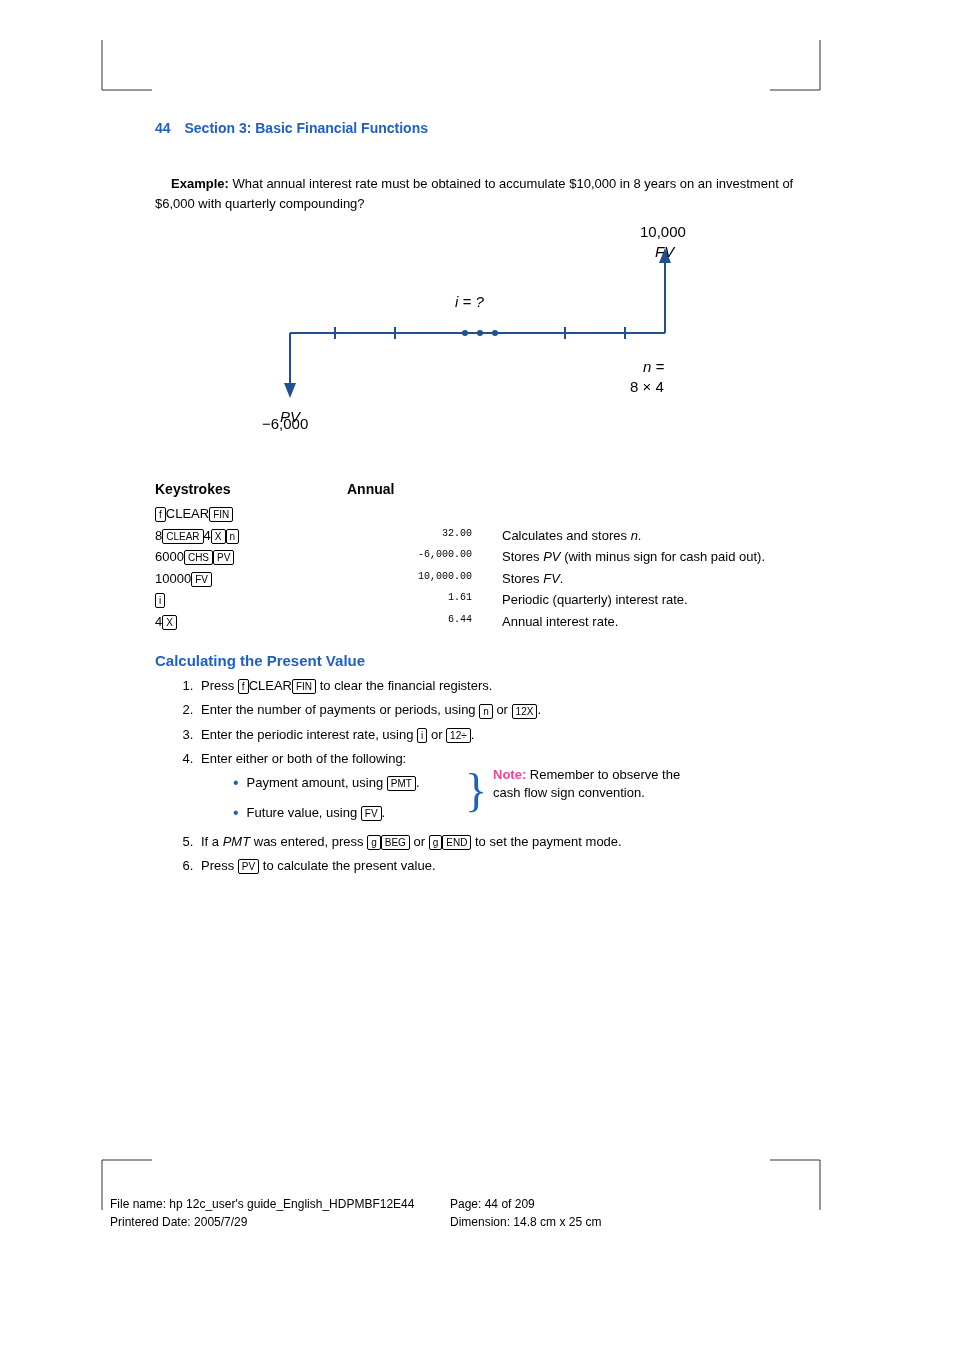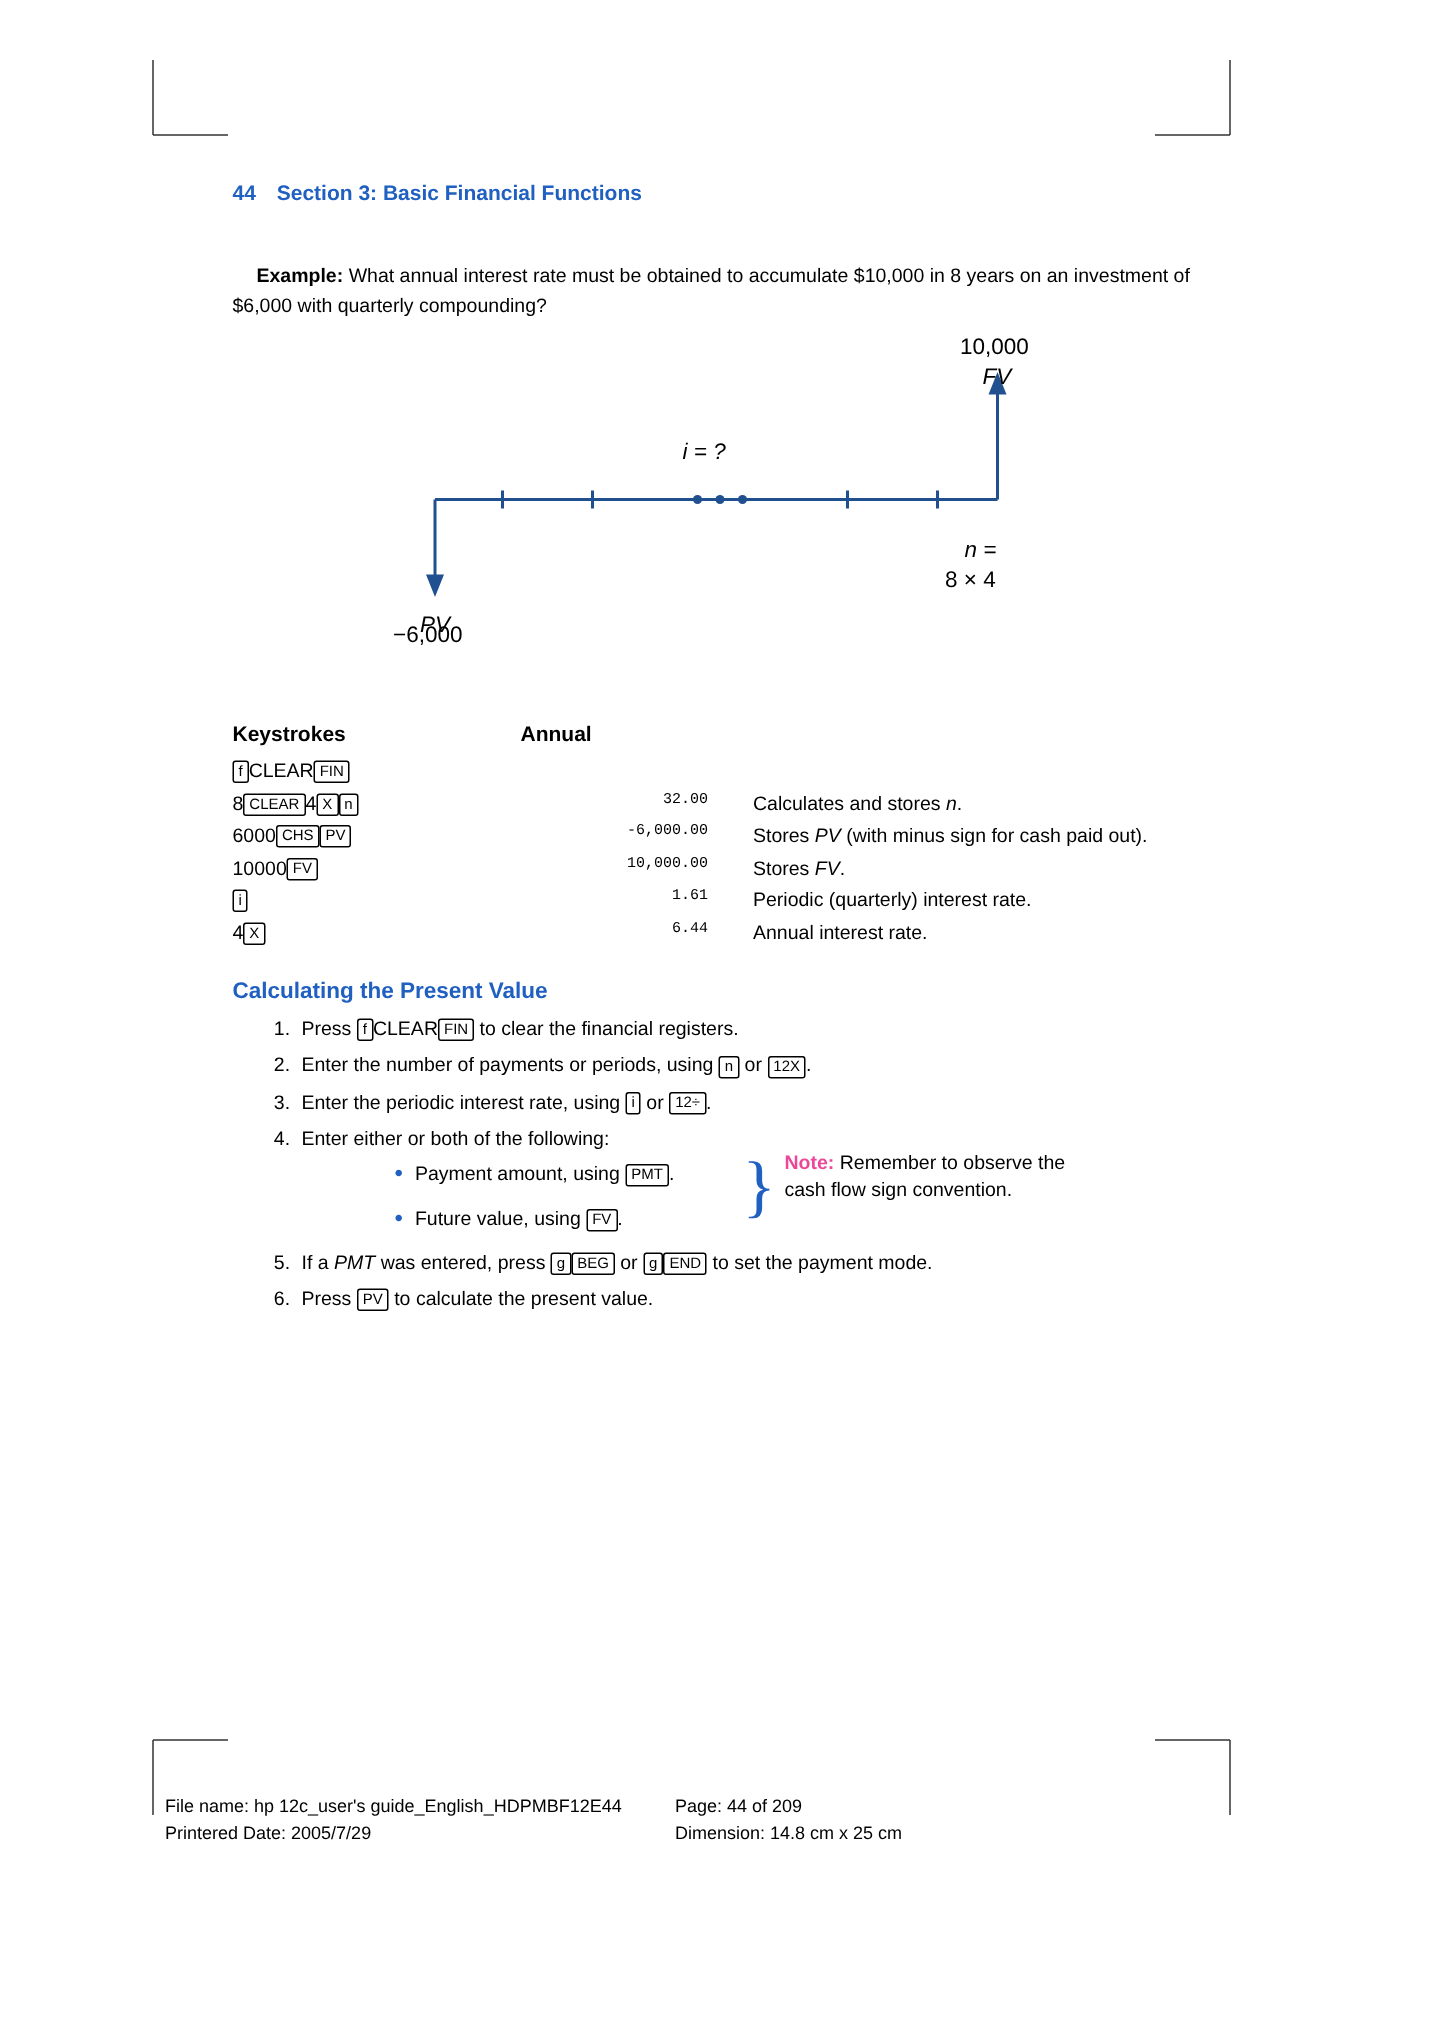--- a/index.html
+++ b/index.html
@@ -56,21 +56,21 @@
     }
     .section-h {
       color: #2060c0;
       font-weight: bold;
       font-size: 15px;
       margin-top: 22px;
       margin-bottom: 8px;
     }
     ol.steps { list-style: decimal; margin-left: 42px; }
     ol.steps li { margin-bottom: 6px; line-height: 1.4; padding-left: 4px; }
-    .sub-bullets { margin-left: 62px; margin-top: 4px; position: relative; }
+    .sub-bullets { margin-left: 32px; margin-top: 4px; position: relative; }
     .sub-bullets .bul { margin-bottom: 8px; }
     .sub-bullets .dot { color: #2060c0; font-size: 16px; margin-right: 8px; vertical-align: middle; }
     .note-box { position: absolute; left: 260px; top: -6px; width: 200px; font-size: 13px; line-height: 1.4; }
     .note-box b { color: #ec4899; }
     .brace {
       position: absolute;
       left: 232px;
       top: -2px;
       color: #2060c0;
       font-size: 46px;

